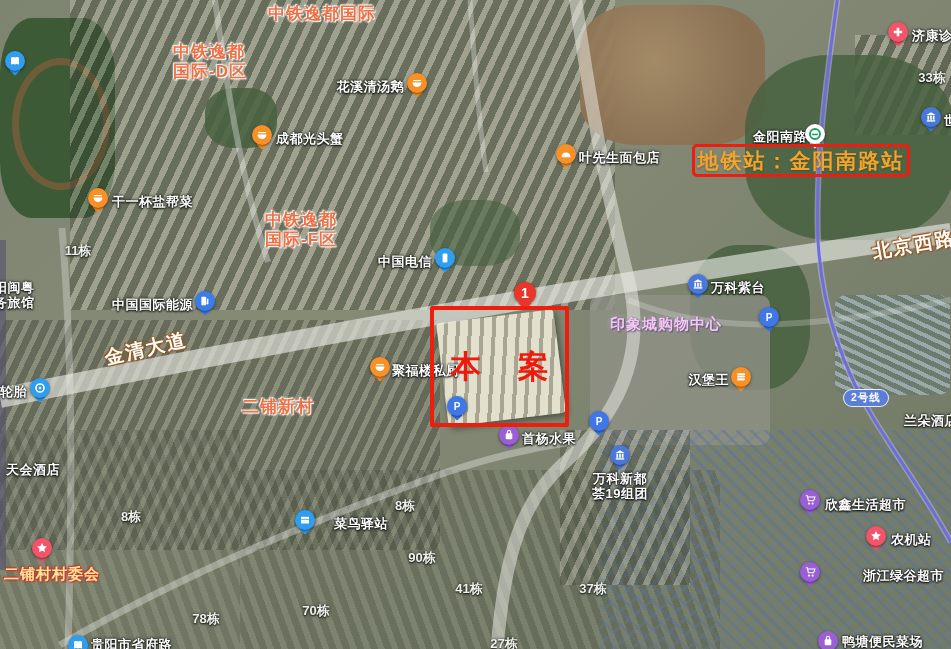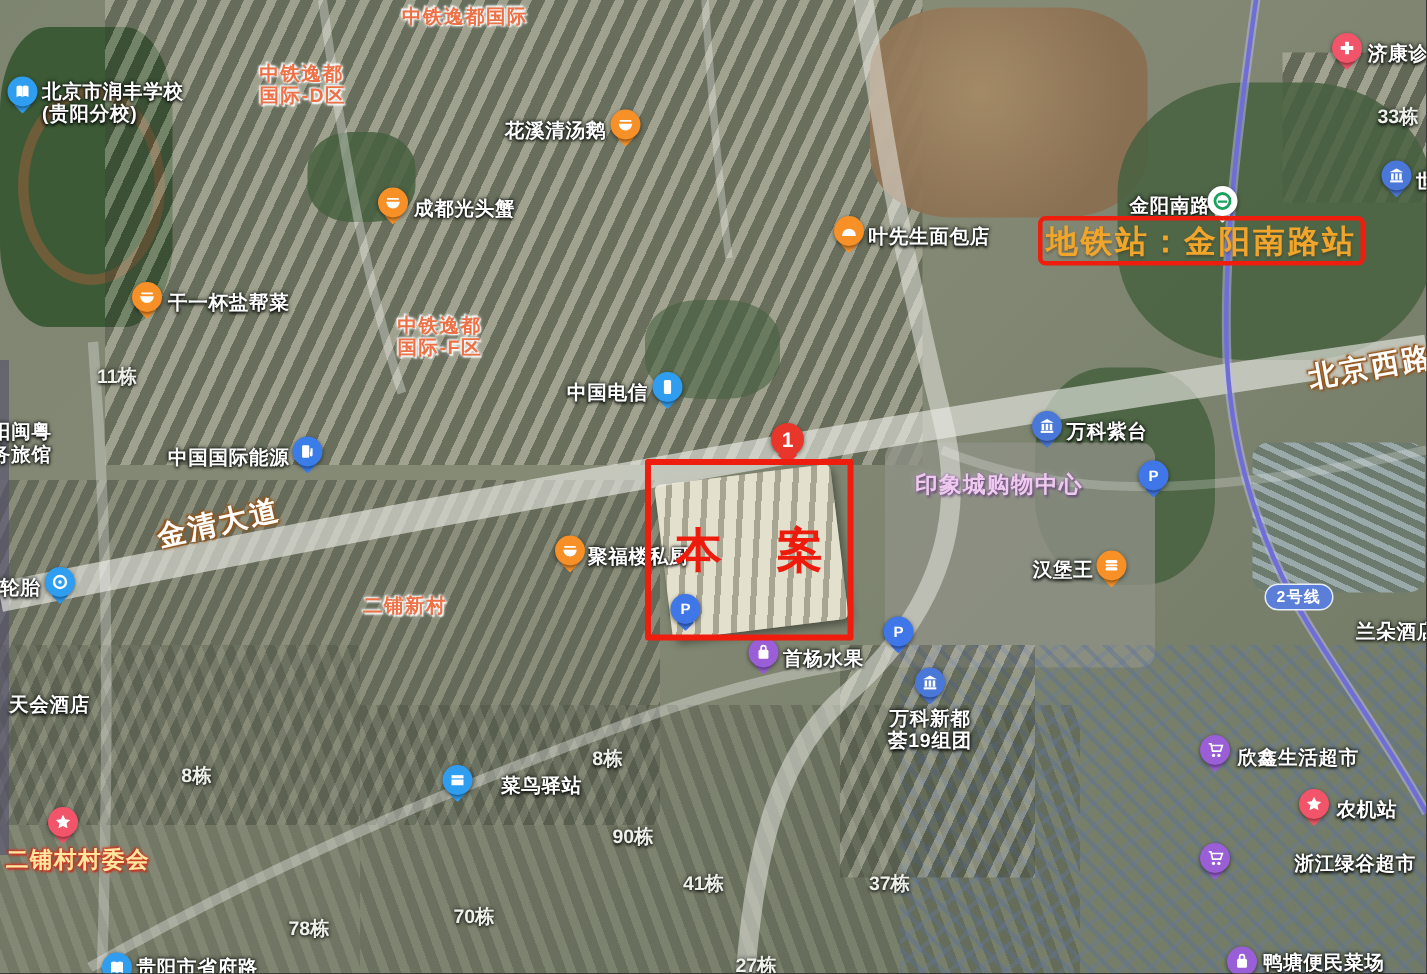--- a/index.html
+++ b/index.html
@@ -24,21 +24,21 @@
   .pin{position:absolute;width:20px;height:20px;border-radius:50%;box-shadow:0 1px 3px rgba(0,0,0,.55);display:flex;align-items:center;justify-content:center;}
   .pin::after{content:'';position:absolute;left:50%;bottom:-3px;width:8px;height:8px;background:inherit;transform:translateX(-50%) rotate(45deg);z-index:-1;border-radius:1px;}
   .pin svg{display:block;}
   .lbl{position:absolute;white-space:nowrap;font-size:13px;font-weight:bold;color:#fff;line-height:1.18;letter-spacing:.5px;
        text-shadow:0 1px 2px rgba(0,0,0,.9),0 0 3px rgba(22,28,22,.95),0 0 2px rgba(22,28,22,.9);}
   .lbl.align-right{transform:translateX(-100%);text-align:center;}
   .lbl.align-center{transform:translateX(-50%);text-align:center;}
   .lbl.committee{color:#ffe79e;font-size:15px;letter-spacing:1px;
        text-shadow:0 0 2px #d43c2a,0 0 3px #d43c2a,1px 1px 1px #b83222,-1px -1px 1px #b83222;}
   .area-label{position:absolute;white-space:nowrap;font-weight:bold;line-height:1.15;}
-  .area-label.estate{font-size:13px;color:#ed7146;letter-spacing:1px;
+  .area-label.estate{font-size:17px;color:#ed7146;letter-spacing:1px;
        text-shadow:0 0 3px #fff,0 0 2px #fff,1px 1px 1px rgba(255,255,255,.95),-1px -1px 1px rgba(255,255,255,.9);}
   .area-label.mall{font-size:15px;color:#eecaee;letter-spacing:1px;
        text-shadow:0 0 2px #7d5490,1px 1px 2px rgba(70,40,90,.8),0 0 4px rgba(255,255,255,.5);}
   .bnum{position:absolute;font-size:13px;font-weight:bold;color:#eef0ea;transform:translateX(-50%);white-space:nowrap;
        text-shadow:0 1px 2px rgba(0,0,0,.85),0 0 3px rgba(25,30,25,.9);}
   .road-label{position:absolute;font-size:19px;font-weight:bold;color:#fff;white-space:nowrap;letter-spacing:2px;
        text-shadow:0 0 2px #9a5a20,0 0 3px #9a5a20,1px 1px 1px #8a4f1a,-1px -1px 1px #8a4f1a;}
   .metro-badge{position:absolute;z-index:3;background:#5b7fd8;color:#fff;font-size:10.5px;font-weight:bold;
        padding:1px 7px;border-radius:9px;border:1px solid rgba(255,255,255,.85);letter-spacing:1px;}
   .site-box{position:absolute;left:430px;top:306px;width:139px;height:121px;border:4px solid #ef1d0e;border-radius:2px;
@@ -131,24 +131,20 @@
         <div>金阳南路</div>
       </div>
       <div class="road-label" style="left: 104px; top: 336px; transform: rotate(-13deg);">金清大道</div>
       <div class="road-label" style="left: 872px; top: 232px; transform: rotate(-10deg);">北京西路</div>
       <div class="pin" style="left: 5px; top: 51px; background: rgb(47, 157, 240);">
         <svg width="12" height="12" viewBox="0 0 12 12" fill="#fff">
           <path d="M2 2.6c1.5-.8 2.8-.8 4 0v7c-1.2-.8-2.5-.8-4 0z"></path>
           <path d="M10 2.6c-1.5-.8-2.8-.8-4 0v7c1.2-.8 2.5-.8 4 0z"></path>
         </svg>
       </div>
-      <div class="lbl" style="left: 28px; top: 53px;">
-        <div>北京市润丰学校</div>
-        <div>(贵阳分校)</div>
-      </div>
       <div class="pin" style="left: 252px; top: 125px; background: rgb(247, 144, 39);">
         <svg width="12" height="12" viewBox="0 0 12 12" fill="#fff">
           <rect x="2" y="3" width="8" height="1.2" rx=".6"></rect>
           <path d="M1.5 5.5h9a4.5 4.5 0 0 1-9 0z"></path>
         </svg>
       </div>
       <div class="lbl" style="left: 276px; top: 131px;">
         <div>成都光头蟹</div>
       </div>
       <div class="pin" style="left: 88px; top: 188px; background: rgb(247, 144, 39);">

